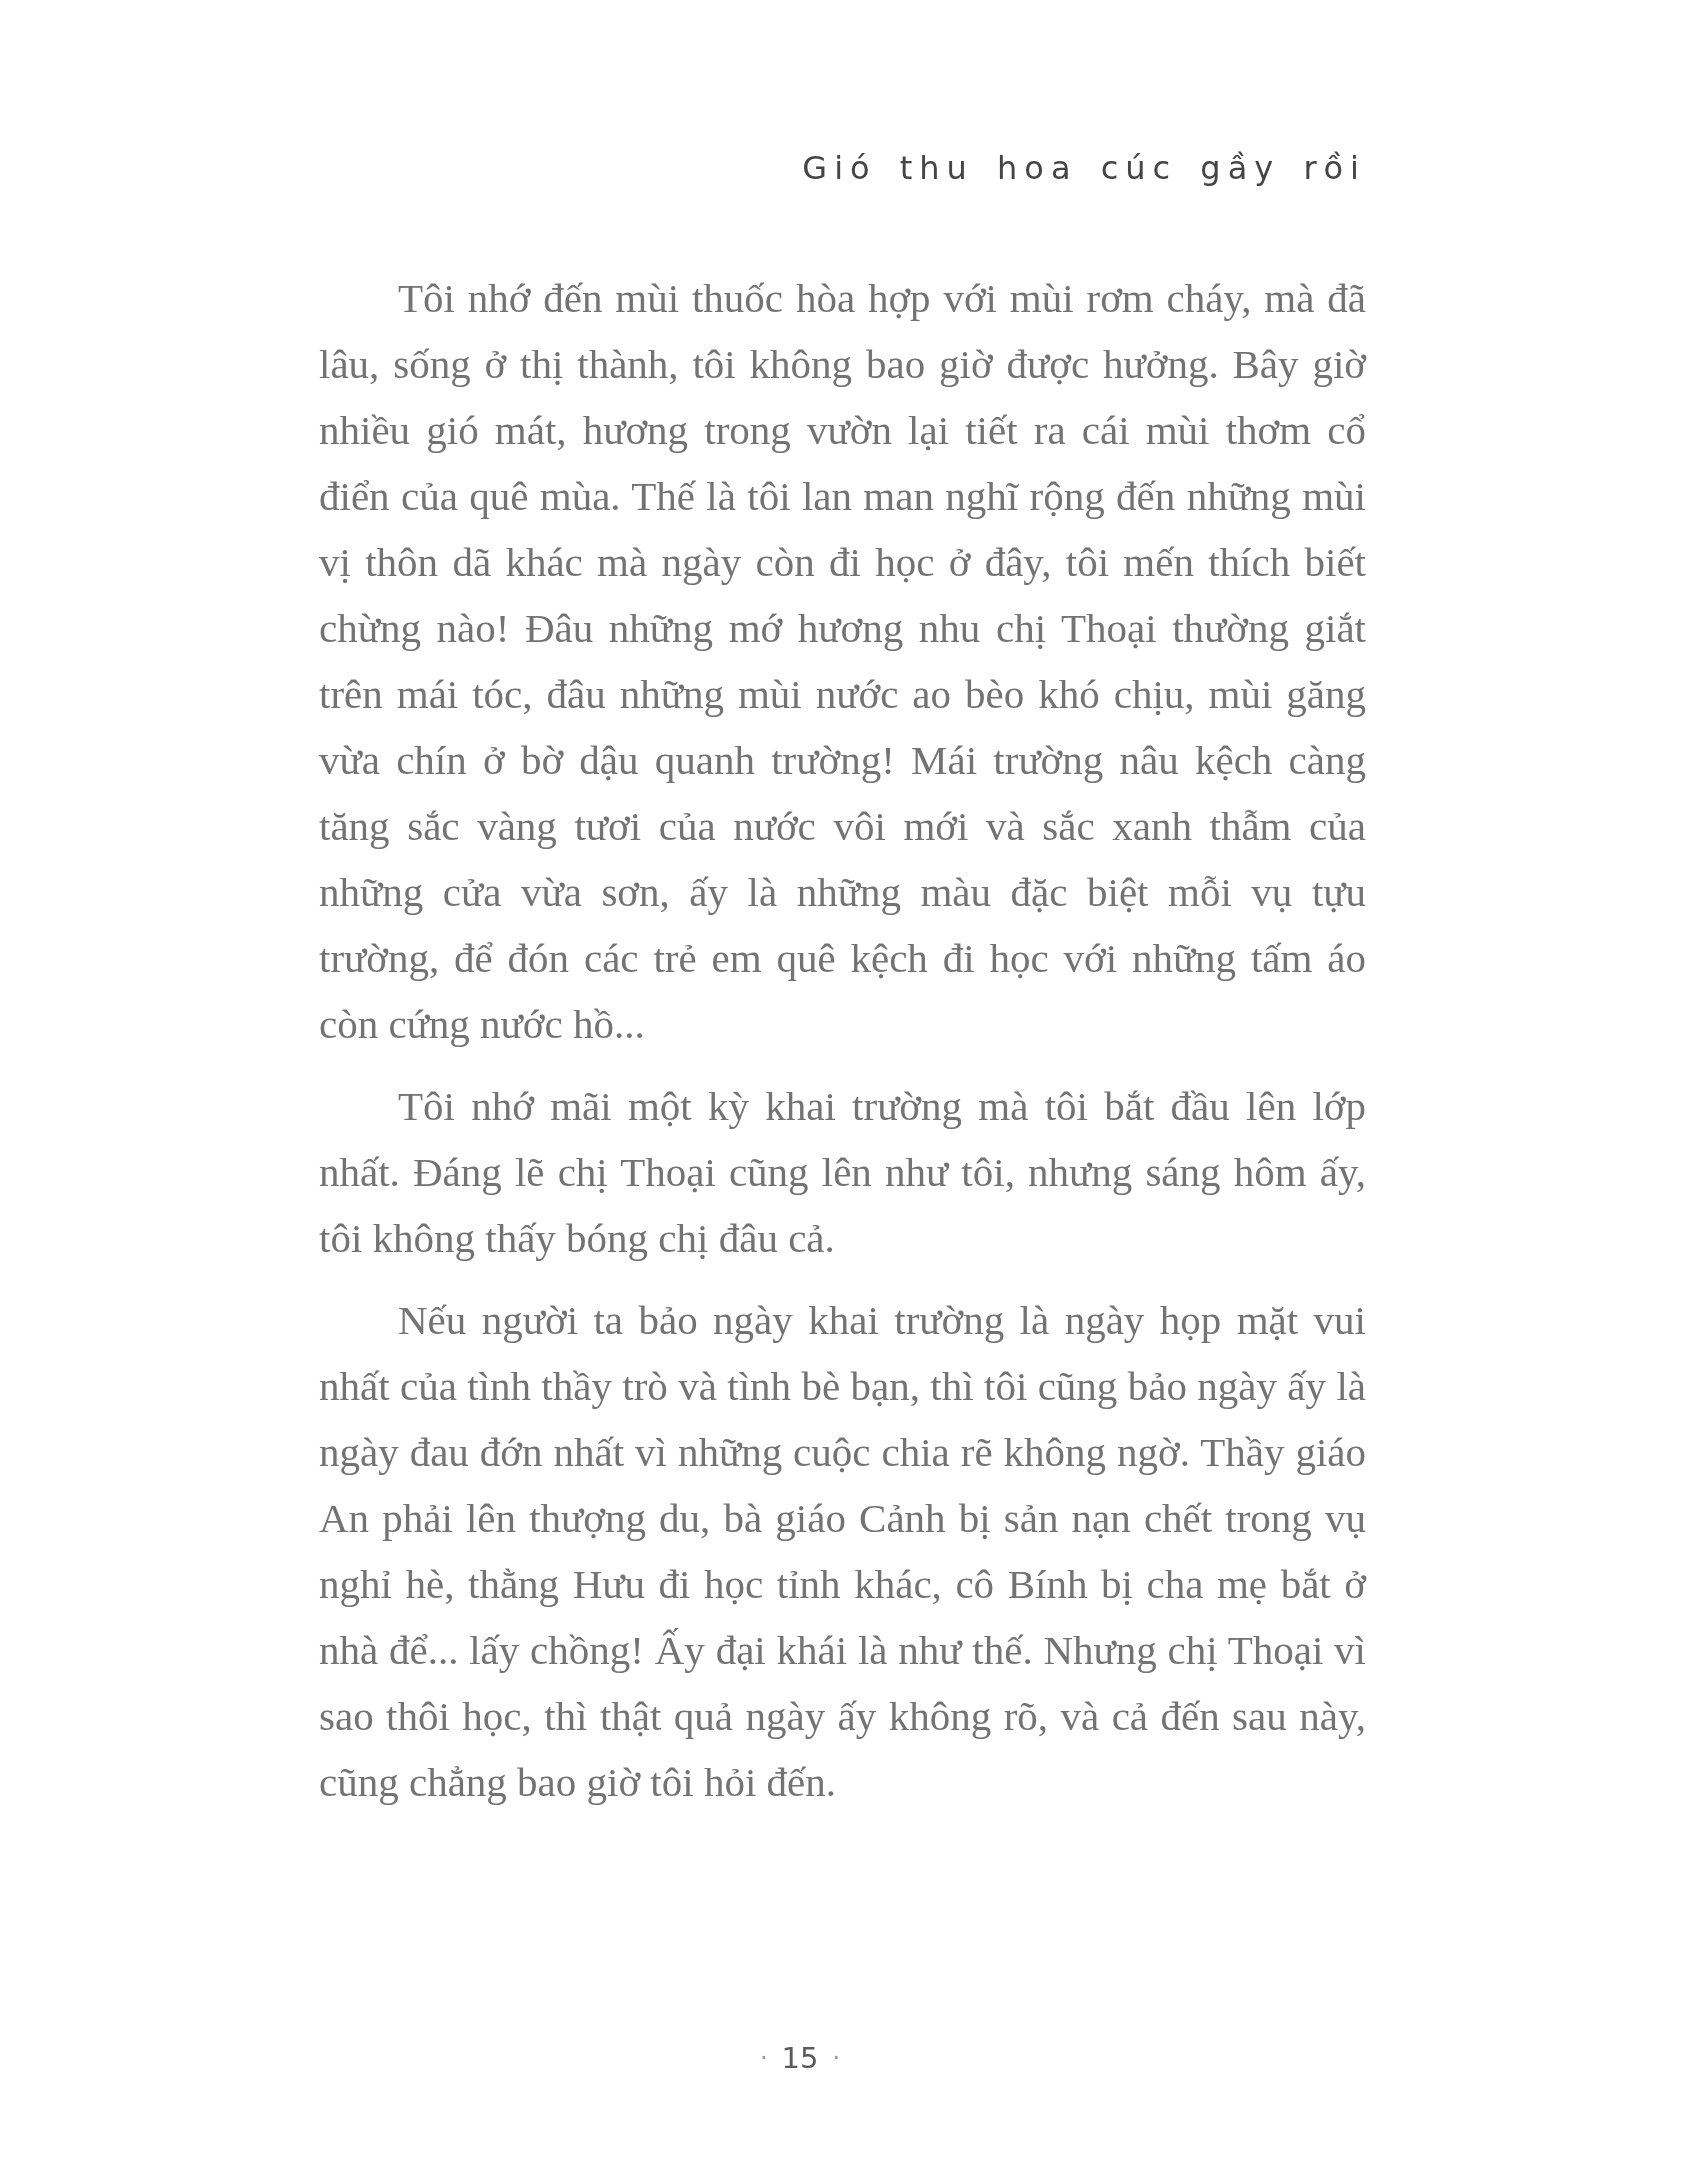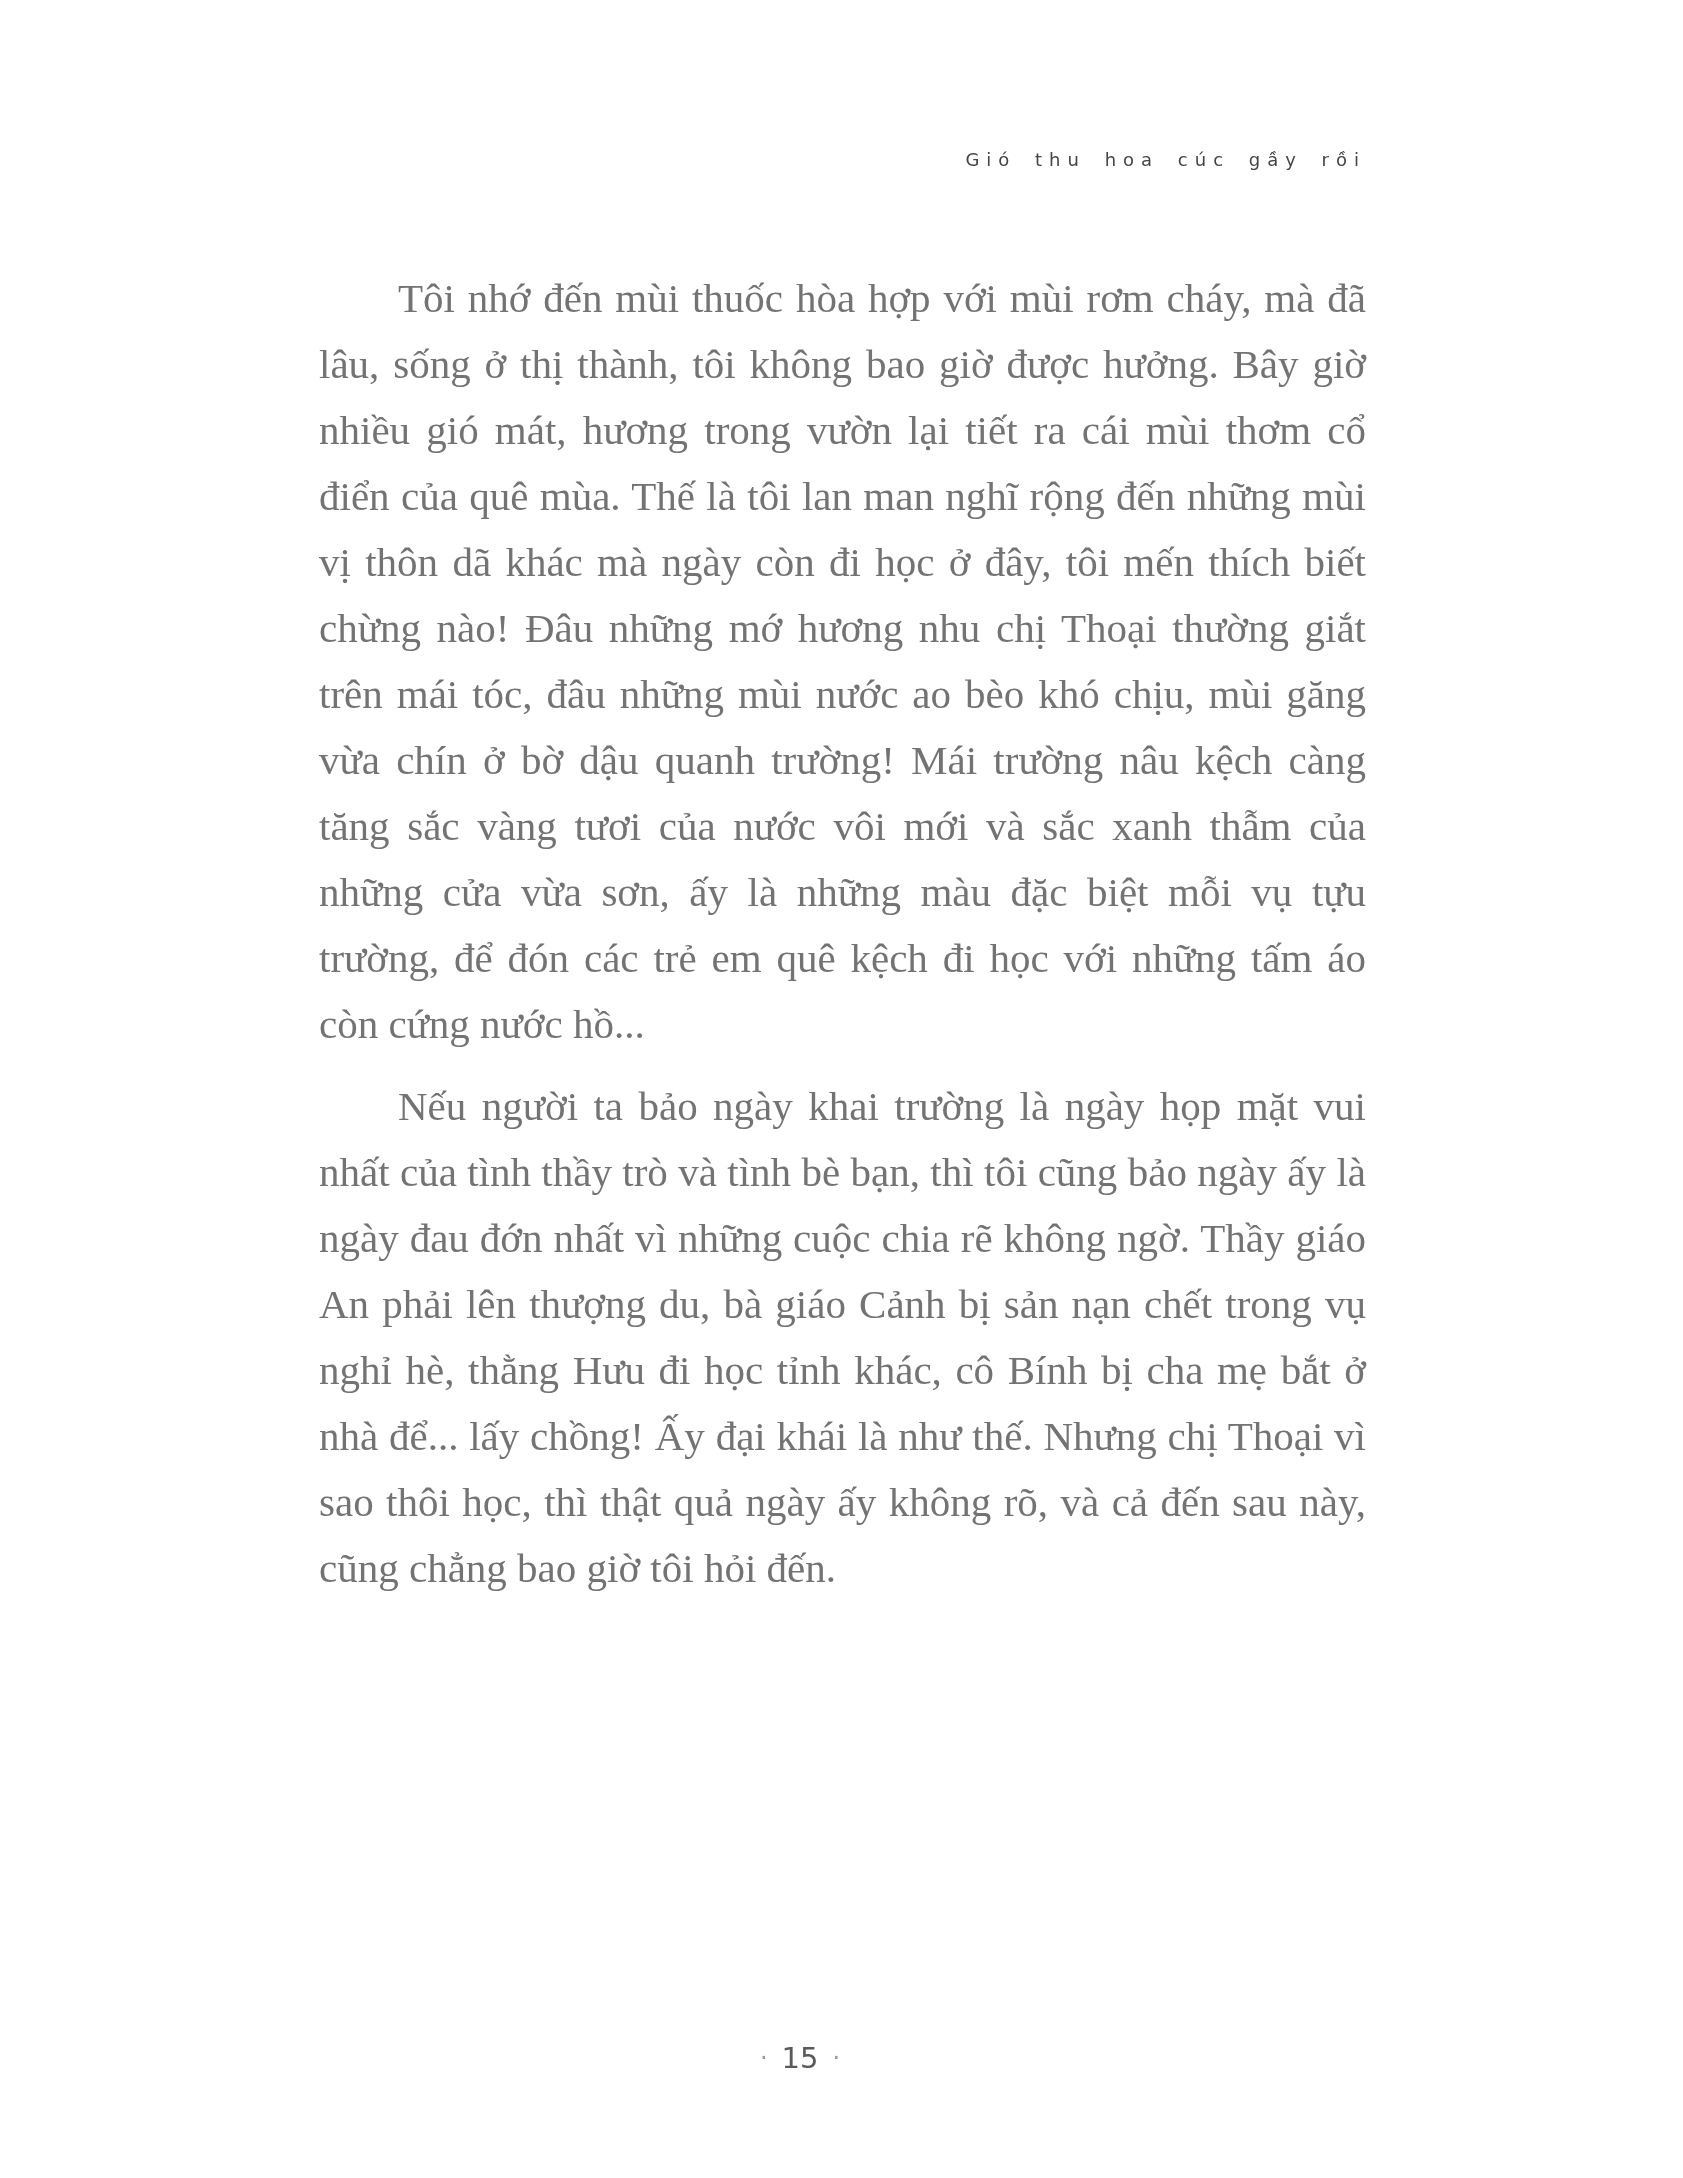--- a/index.html
+++ b/index.html
@@ -22,21 +22,21 @@
     background: #ffffff;
     overflow: hidden;
   }
   .running-title {
     position: absolute;
     top: 149px;
     left: 319px;
     width: 1047px;
     text-align: right;
     font-family: "DejaVu Sans", "Liberation Sans", sans-serif;
-    font-size: 18px;
+    font-size: 32px;
     letter-spacing: 7px;
     word-spacing: 6px;
     color: #454545;
     font-weight: 500;
   }
   .body-text {
     position: absolute;
     top: 265px;
     left: 319px;
     width: 1047px;
@@ -68,20 +68,21 @@
 </style>
 </head>
 <body>
 
 <div class="page">
 
   <div class="running-title">Gió thu hoa cúc gầy rồi</div>
 
   <div class="body-text">
     <p>Tôi nhớ đến mùi thuốc hòa hợp với mùi rơm cháy, mà đã lâu, sống ở thị thành, tôi không bao giờ được hưởng. Bây giờ nhiều gió mát, hương trong vườn lại tiết ra cái mùi thơm cổ điển của quê mùa. Thế là tôi lan man nghĩ rộng đến những mùi vị thôn dã khác mà ngày còn đi học ở đây, tôi mến thích biết chừng nào! Đâu những mớ hương nhu chị Thoại thường giắt trên mái tóc, đâu những mùi nước ao bèo khó chịu, mùi găng vừa chín ở bờ dậu quanh trường! Mái trường nâu kệch càng tăng sắc vàng tươi của nước vôi mới và sắc xanh thẫm của những cửa vừa sơn, ấy là những màu đặc biệt mỗi vụ tựu trường, để đón các trẻ em quê kệch đi học với những tấm áo còn cứng nước hồ...</p>
+    <p>Tôi nhớ mãi một kỳ khai trường mà tôi bắt đầu lên lớp nhất. Đáng lẽ chị Thoại cũng lên như tôi, nhưng sáng hôm ấy, tôi không thấy bóng chị đâu cả.</p>
     <p>Nếu người ta bảo ngày khai trường là ngày họp mặt vui nhất của tình thầy trò và tình bè bạn, thì tôi cũng bảo ngày ấy là ngày đau đớn nhất vì những cuộc chia rẽ không ngờ. Thầy giáo An phải lên thượng du, bà giáo Cảnh bị sản nạn chết trong vụ nghỉ hè, thằng Hưu đi học tỉnh khác, cô Bính bị cha mẹ bắt ở nhà để... lấy chồng! Ấy đại khái là như thế. Nhưng chị Thoại vì sao thôi học, thì thật quả ngày ấy không rõ, và cả đến sau này, cũng chẳng bao giờ tôi hỏi đến.</p>
   </div>
 
   <div class="footer">
     <span class="dot">·</span><span class="page-number">15</span><span class="dot">·</span>
   </div>
 
 </div>
 
 

